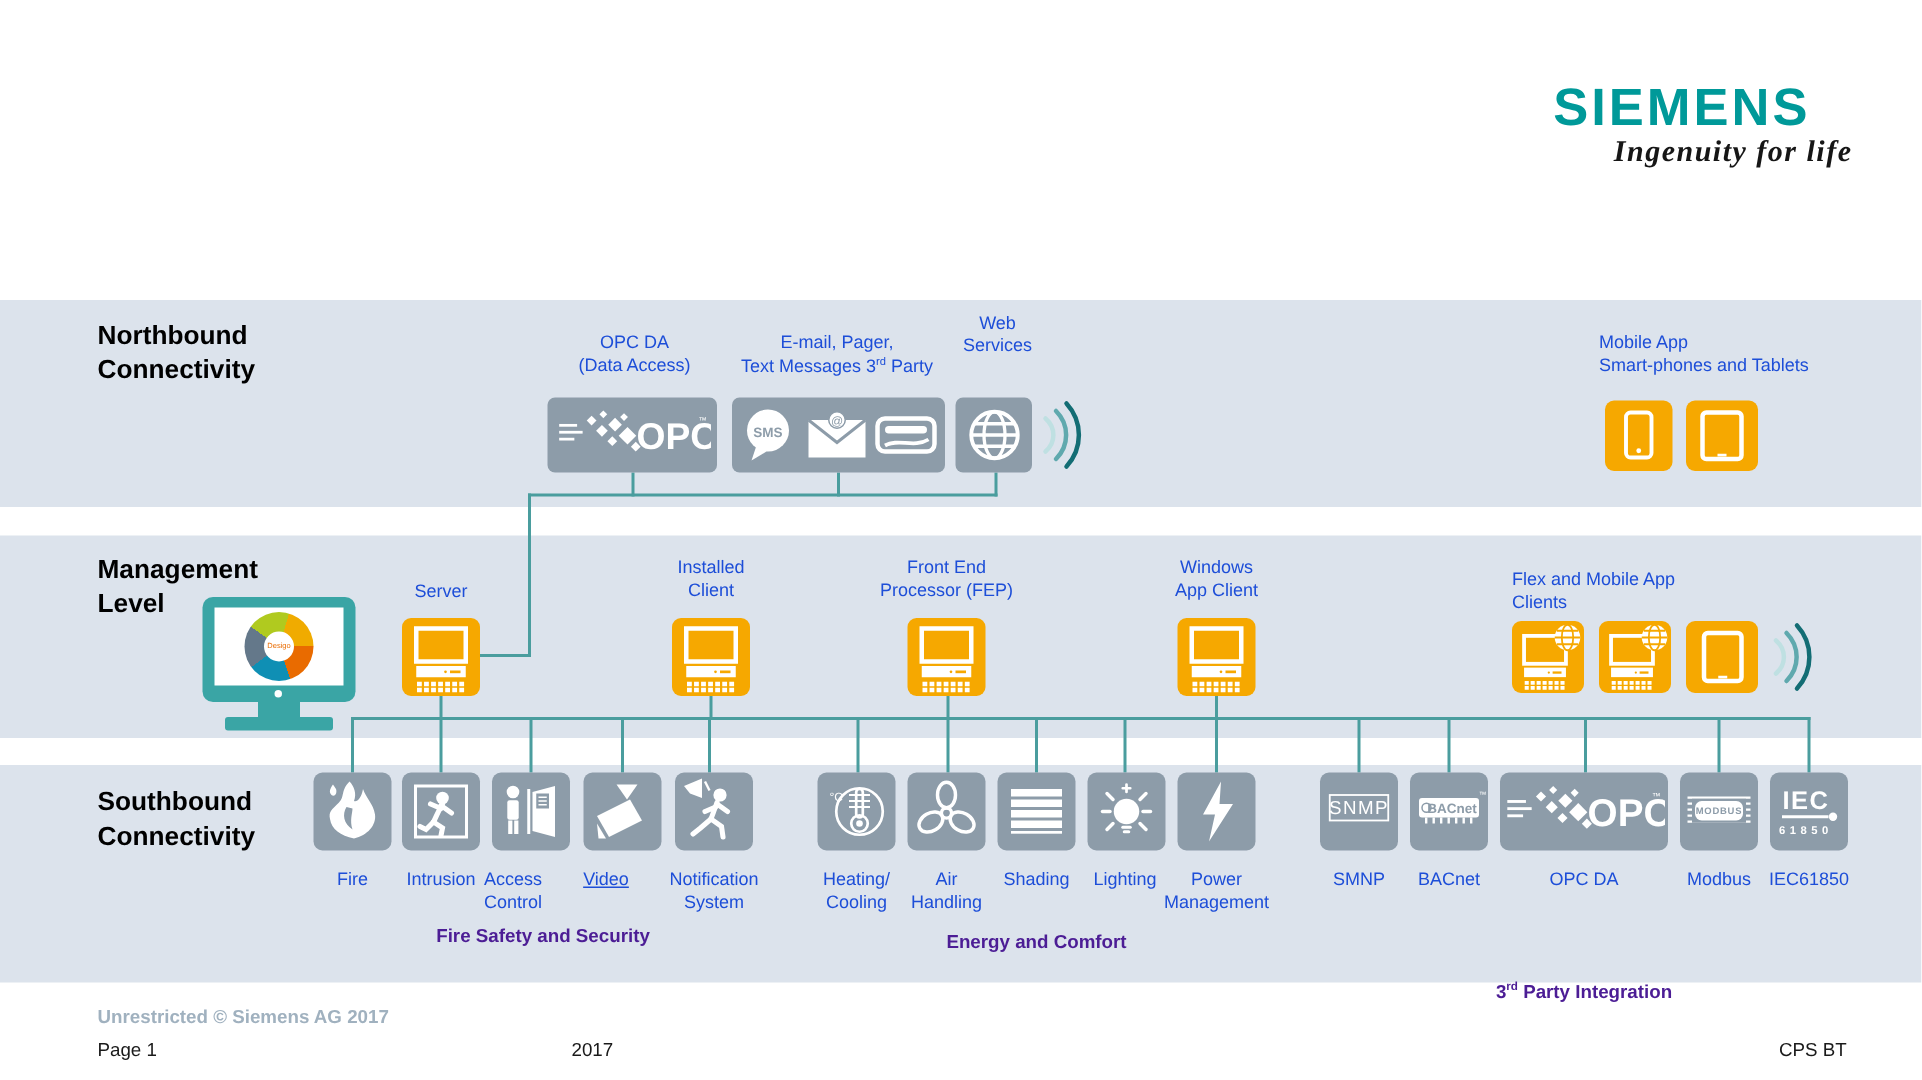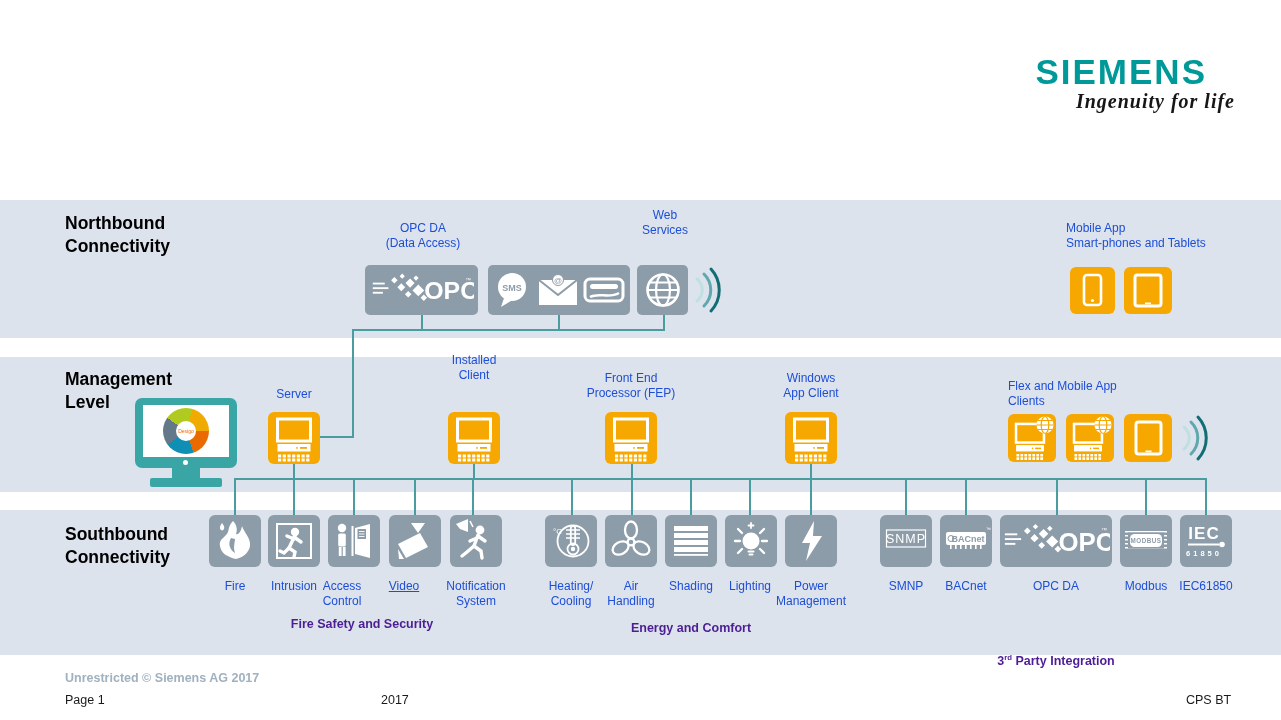--- a/index.html
+++ b/index.html
@@ -122,20 +122,21 @@
   <div class="vline" style="left:749px;top:478px;height:37px;"></div>
   <div class="vline" style="left:810px;top:478px;height:37px;"></div>
   <div class="vline" style="left:905px;top:478px;height:37px;"></div>
   <div class="vline" style="left:965px;top:478px;height:37px;"></div>
   <div class="vline" style="left:1056px;top:478px;height:37px;"></div>
   <div class="vline" style="left:1145px;top:478px;height:37px;"></div>
   <div class="vline" style="left:1205px;top:478px;height:37px;"></div>
 
   <div class="lbl" style="left:423px;top:221px;">OPC DA
 (Data Access)</div>
+  <div class="lbl" style="left:558px;top:221px;"><span>E-mail, Pager,</span><br><span>Text Messages 3</span><sup>rd</sup><span> Party</span></div>
   <div class="lbl" style="left:665px;top:208px;">Web
 Services</div>
   <div class="lbl left" style="left:1066px;top:221px;">Mobile App
 Smart-phones and Tablets</div>
 
   <div class="gbox" style="left:365px;width:113px;">
     <svg width="108" height="46" viewBox="0 0 113 50">
         <use href="#sym-opc"></use>
       </svg>
   </div>
@@ -191,21 +192,21 @@
       <div class="wheel">
         <div class="wheelcenter">Desigo</div>
       </div>
     </div>
     <div class="camdot"></div>
   </div>
   <div class="stand-neck"></div>
   <div class="stand-base"></div>
 
   <div class="lbl" style="left:294px;top:387px;">Server</div>
-  <div class="lbl" style="left:474px;top:353px;text-align:center;">Installed
+  <div class="lbl" style="left:474px;top:371px;text-align:center;">Installed
 Client</div>
   <div class="lbl" style="left:631px;top:371px;">Front End
 Processor (FEP)</div>
   <div class="lbl" style="left:811px;top:371px;">Windows
 App Client</div>
   <div class="lbl left" style="left:1008px;top:379px;">Flex and Mobile App
 Clients</div>
 
   <div class="ybox" style="left:268px;top:412px;width:52px;height:52px;">
     <svg width="52" height="52" viewBox="0 0 52 52">

